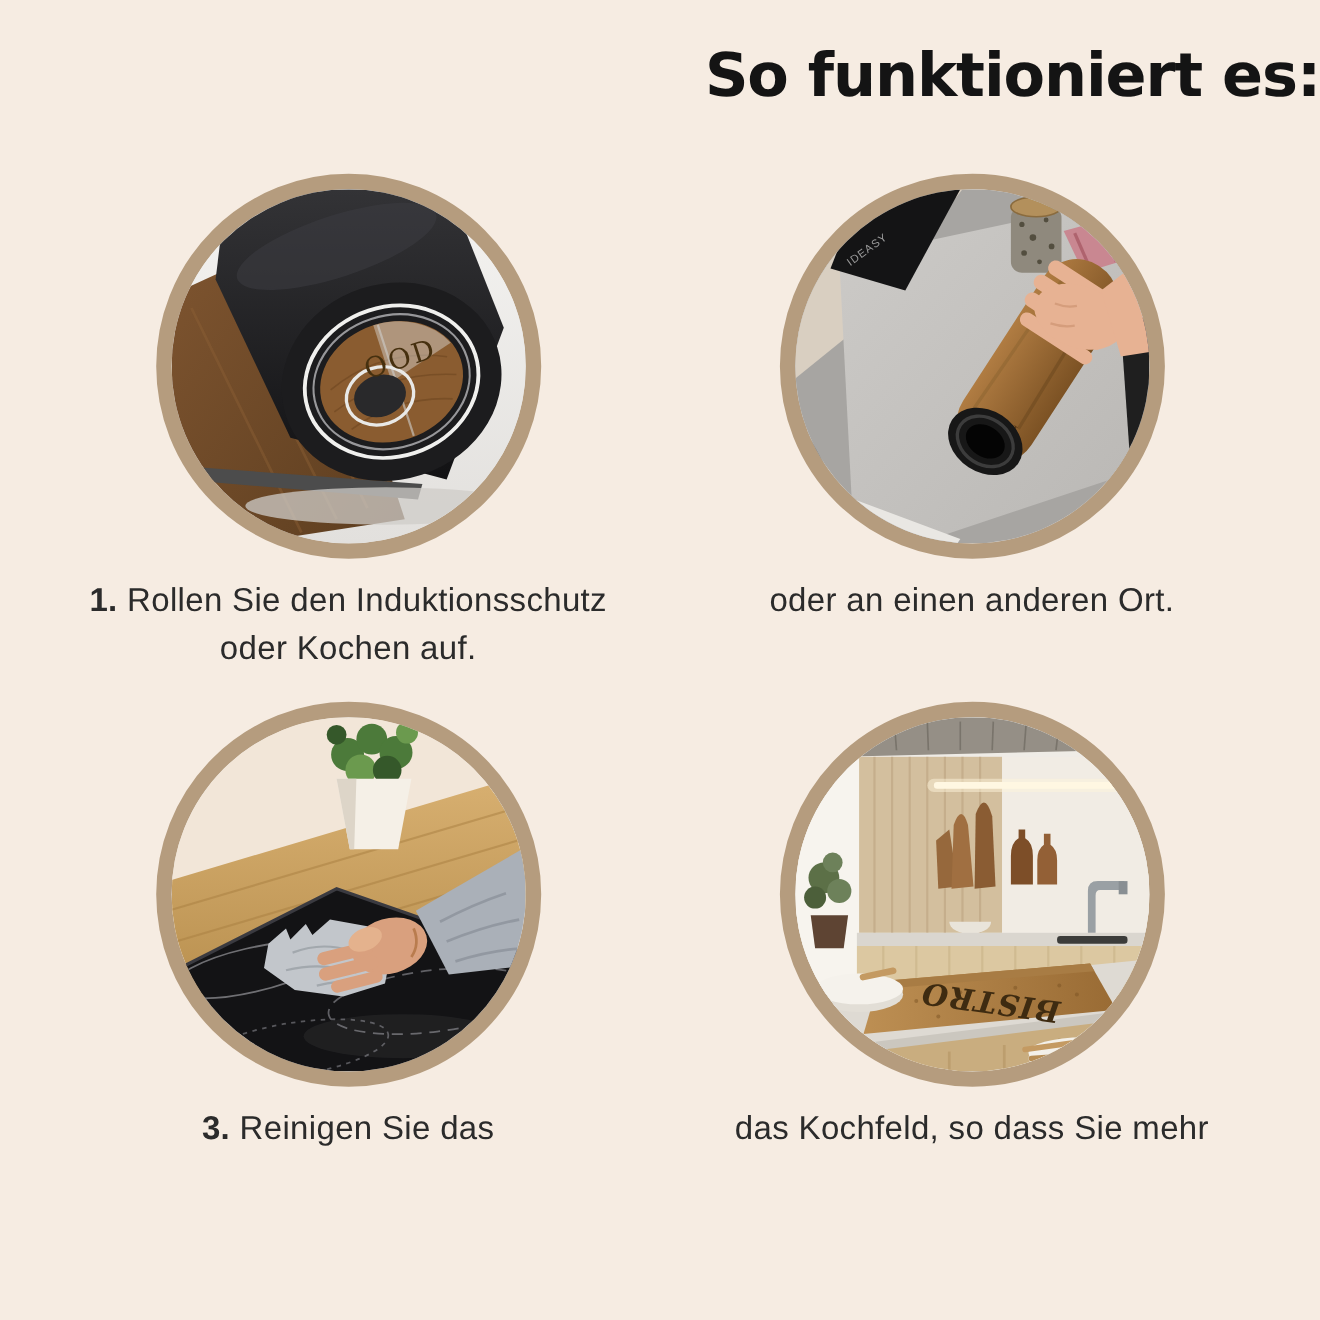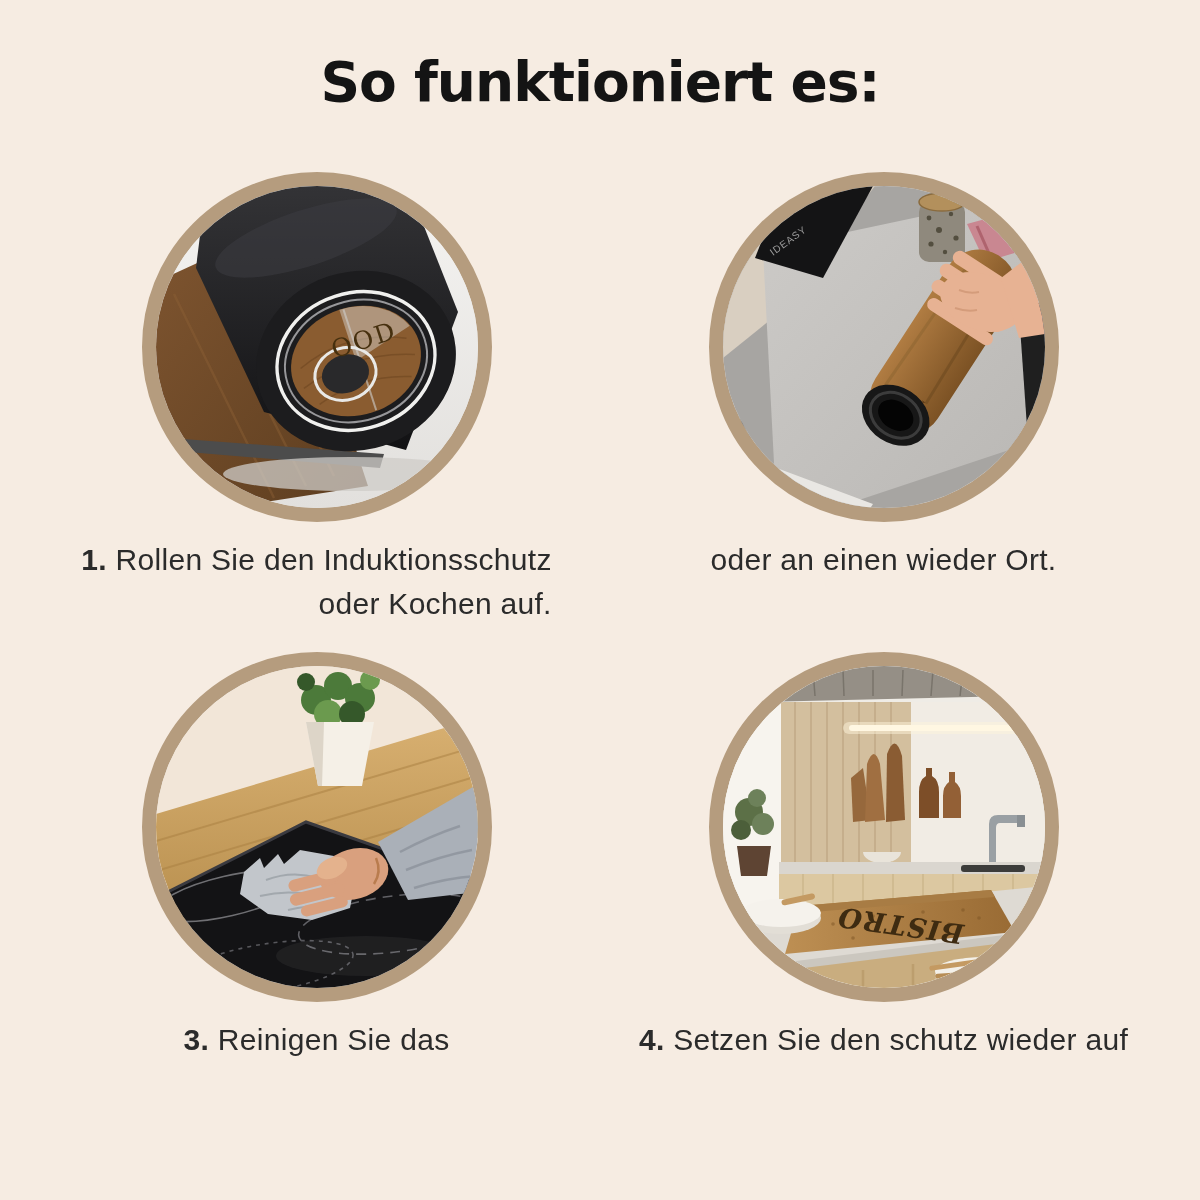--- a/index.html
+++ b/index.html
@@ -11,22 +11,22 @@
   html,body{margin:0;padding:0;}
   body{
     width:1200px;height:1200px;
     background:var(--bg);
     font-family:"Liberation Sans",sans-serif;
     color:var(--text);
     overflow:hidden;
   }
   .title{
     margin:0;
-    padding-top:50px;
-    text-align:center;
+    padding-top:36px;
+    text-align:right;
     font-family:"DejaVu Sans",sans-serif;
     font-weight:700;
     font-size:55px;
     letter-spacing:-1px;
     color:var(--ink);
   }
   .grid{
     display:grid;
     grid-template-columns:1fr 1fr;
     column-gap:14px;
@@ -40,21 +40,21 @@
     width:322px;height:322px;
     border:14px solid var(--ring);
     border-radius:50%;
     overflow:hidden;
     background:#eceae7;
     flex:0 0 auto;
   }
   .circle svg{display:block;width:322px;height:322px;}
   .caption{
     margin:16px 0 0 0;
-    text-align:right;
+    text-align:center;
     font-size:30px;
     line-height:44px;
     letter-spacing:.3px;
     color:var(--text);
   }
   .caption .ln{display:block;white-space:nowrap;}
   .num{font-weight:700;}
 </style>
 </head>
 <body>
@@ -175,21 +175,21 @@
           <ellipse cx="258" cy="116" rx="42" ry="28" transform="rotate(20 258 116)"></ellipse>
           <polygon points="278,92 322,58 322,148 296,152"></polygon>
         </g>
         <g stroke="#cd9472" stroke-width="2" opacity="0.7" fill="none">
           <path d="M236,104 q10,4 20,2"></path>
           <path d="M232,122 q12,4 22,2"></path>
         </g>
       </svg>
     </div>
     <p class="caption">
-      <span class="ln">oder an einen wieder Ort.</span>
+      <span class="ln">oder an einen anderen Ort.</span>
     </p>
   </div>
 
   <div class="cell">
     <div class="circle">
       <svg viewBox="0 0 322 322">
         <defs>
           <linearGradient id="s3wood" x1="0" y1="0" x2="0" y2="1">
             <stop offset="0" stop-color="#d8b071"></stop>
               <stop offset="1" stop-color="#b78e4d"></stop>
@@ -362,17 +362,17 @@
         <g>
           <ellipse cx="262" cy="310" rx="50" ry="16" fill="#e9e5de"></ellipse>
           <ellipse cx="262" cy="305" rx="50" ry="14" fill="#f3f0e9"></ellipse>
           <rect x="274" y="282" width="44" height="30" rx="10" fill="#f4f1ea"></rect>
           <rect x="206" y="300" width="58" height="5" rx="2.5" fill="#c49a62" transform="rotate(-8 206 300)"></rect>
           <rect x="212" y="308" width="54" height="5" rx="2.5" fill="#b78d55" transform="rotate(-4 212 308)"></rect>
         </g>
       </svg>
     </div>
     <p class="caption">
-      <span class="ln"><span class="num">4.</span> <span>Setzen Sie den schutz wieder auf</span></span>
+      <span class="ln">das Kochfeld, so dass Sie mehr</span>
     </p>
   </div>
 
 </div>
 
 </body></html>

